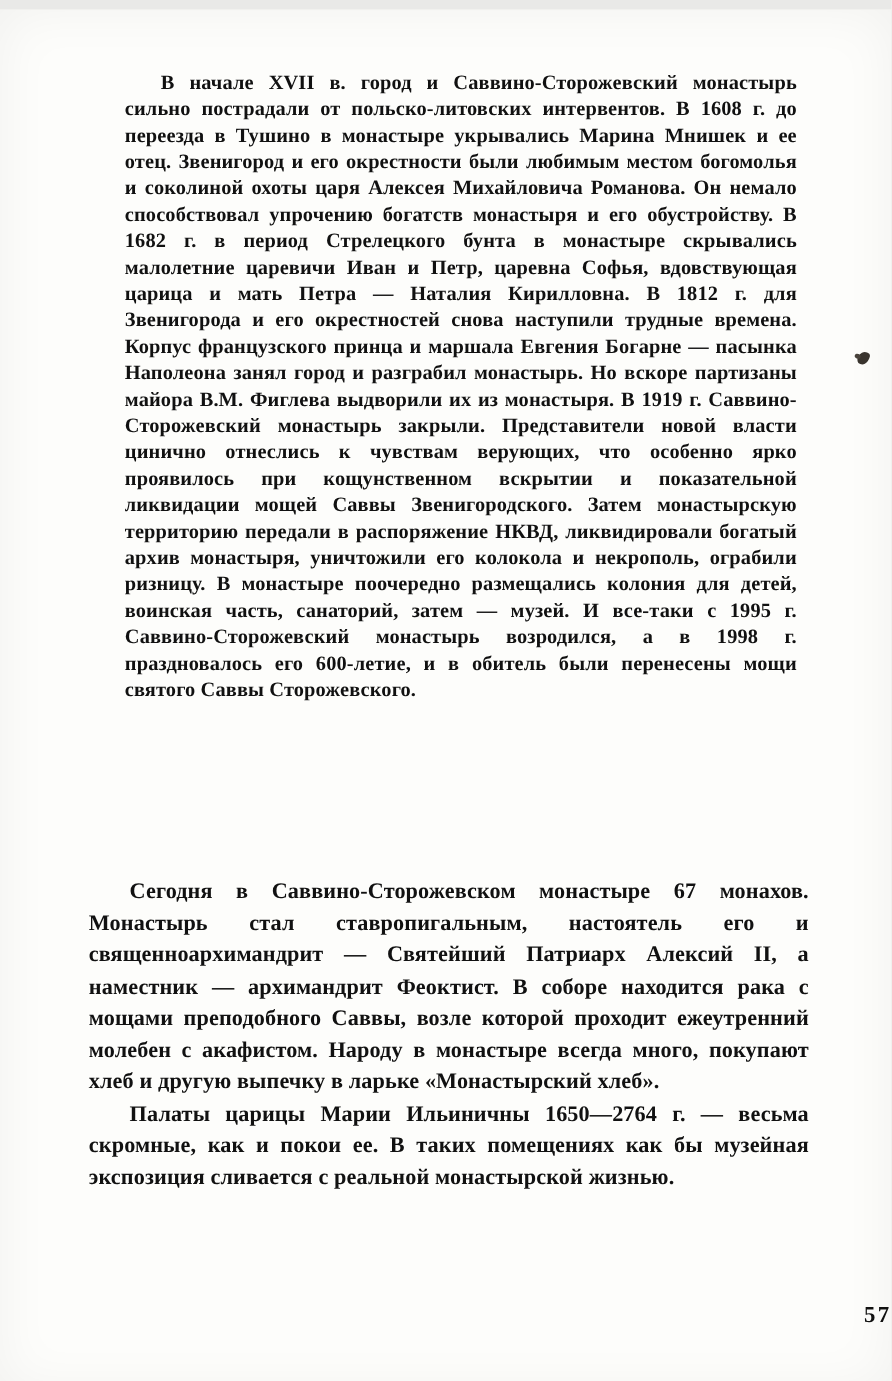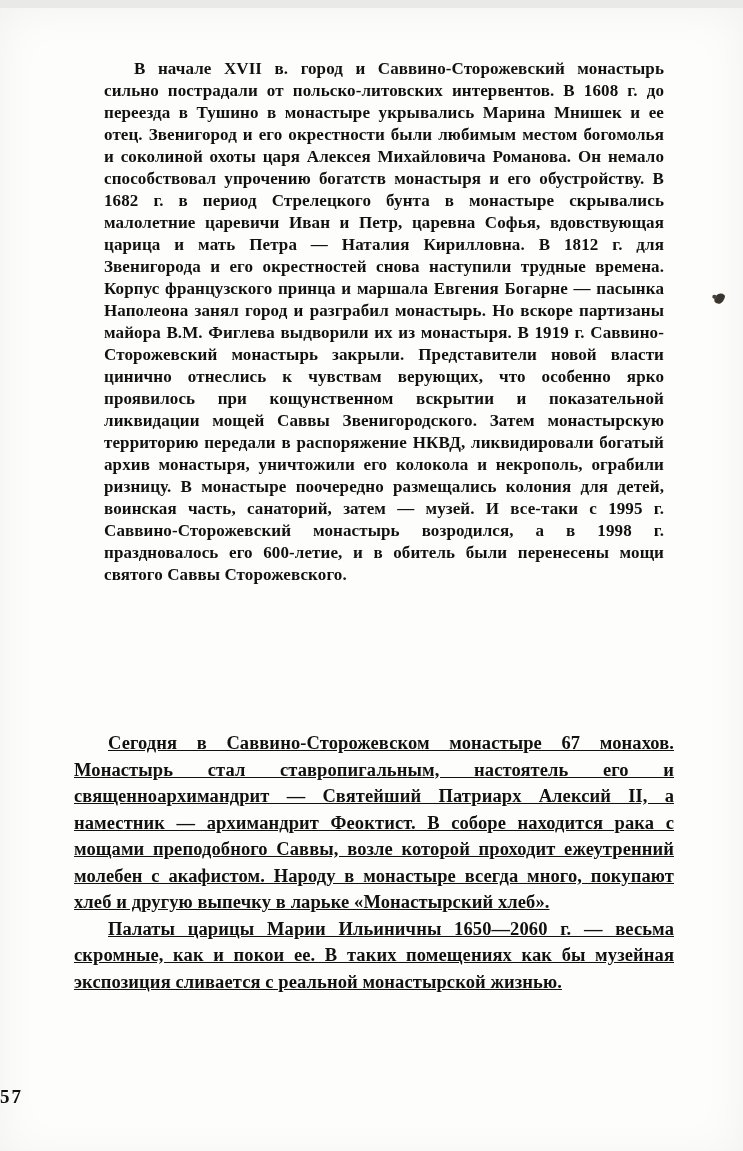--- a/index.html
+++ b/index.html
@@ -44,28 +44,27 @@
     width: 600px;
     font-size: 18.5px;
     line-height: 26.5px;
     text-align: justify;
     font-weight: 600;
     letter-spacing: 0.1px;
   }
   .body-block p {
     margin: 0;
     text-indent: 34px;
-    text-decoration: underline;
   }
   .page-number {
     position: absolute;
     top: 1078px;
     left: 0;
     width: 100%;
-    text-align: left;
+    text-align: right;
     font-size: 19px;
     font-weight: 700;
     letter-spacing: 2px;
   }
   .margin-mark {
     position: absolute;
     top: 285px;
     left: 715px;
     width: 9px;
     height: 11px;
@@ -88,18 +87,18 @@
 <body>
 
 <div class="scan-page">
 
   <div class="quote-block">В начале XVII в. город и Саввино-Сторожевский монастырь сильно пострадали от польско-литовских интервентов. В 1608 г. до переезда в Тушино в монастыре укрывались Марина Мнишек и ее отец. Звенигород и его окрестности были любимым местом богомолья и соколиной охоты царя Алексея Михайловича Романова. Он немало способствовал упрочению богатств монастыря и его обустройству. В 1682 г. в период Стрелецкого бунта в монастыре скрывались малолетние царевичи Иван и Петр, царевна Софья, вдовствующая царица и мать Петра — Наталия Кирилловна. В 1812 г. для Звенигорода и его окрестностей снова наступили трудные времена. Корпус французского принца и маршала Евгения Богарне — пасынка Наполеона занял город и разграбил монастырь. Но вскоре партизаны майора В.М. Фиглева выдворили их из монастыря. В 1919 г. Саввино-Сторожевский монастырь закрыли. Представители новой власти цинично отнеслись к чувствам верующих, что особенно ярко проявилось при кощунственном вскрытии и показательной ликвидации мощей Саввы Звенигородского. Затем монастырскую территорию передали в распоряжение НКВД, ликвидировали богатый архив монастыря, уничтожили его колокола и некрополь, ограбили ризницу. В монастыре поочередно размещались колония для детей, воинская часть, санаторий, затем — музей. И все-таки с 1995 г. Саввино-Сторожевский монастырь возродился, а в 1998 г. праздновалось его 600-летие, и в обитель были перенесены мощи святого Саввы Сторожевского.</div>
 
   <span class="margin-mark"></span>
 
   <div class="body-block">
     <p>Сегодня в Саввино-Сторожевском монастыре 67 монахов. Монастырь стал ставропигальным, настоятель его и священноархимандрит — Святейший Патриарх Алексий II, а наместник — архимандрит Феоктист. В соборе находится рака с мощами преподобного Саввы, возле которой проходит ежеутренний молебен с акафистом. Народу в монастыре всегда много, покупают хлеб и другую выпечку в ларьке «Монастырский хлеб».</p>
-    <p>Палаты царицы Марии Ильиничны 1650—2060 г. — весьма скромные, как и покои ее. В таких помещениях как бы музейная экспозиция сливается с реальной монастырской жизнью.</p>
+    <p>Палаты царицы Марии Ильиничны 1650—2764 г. — весьма скромные, как и покои ее. В таких помещениях как бы музейная экспозиция сливается с реальной монастырской жизнью.</p>
   </div>
 
   <div class="page-number">57</div>
 
 </div>
 
 </body></html>

